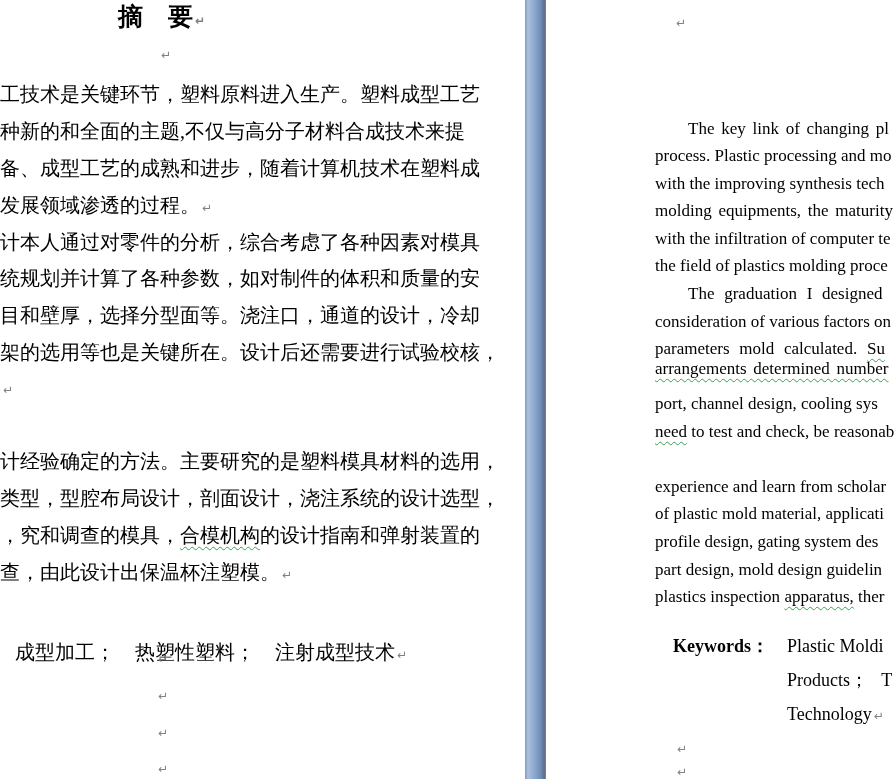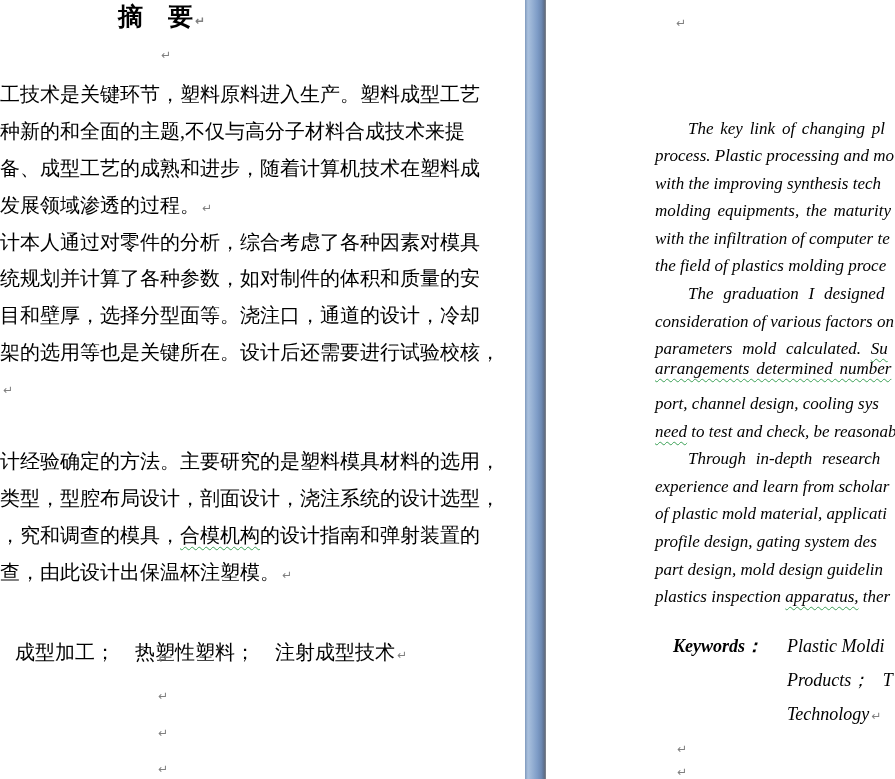--- a/index.html
+++ b/index.html
@@ -10,21 +10,21 @@
   .page-right{left:546px;width:349px;}
   .divider{position:absolute;left:525px;top:0;width:21px;height:779px;
            background:linear-gradient(90deg,#7f99bd 0%,#aac1de 14%,#93aed2 38%,
            #7d9bc6 60%,#6d89b2 78%,#607494 89%,#646d7c 95%,#8c9097 100%);}
   
   .cline{position:absolute;left:0;font-size:20px;line-height:24px;white-space:pre;}
   .ctitle{position:absolute;left:118px;top:2px;font-size:25px;font-weight:bold;
           line-height:30px;white-space:pre;}
   .ckw{position:absolute;left:15px;font-size:20px;line-height:24px;white-space:pre;margin-top:28px;}
   
-  .eline{position:absolute;left:109px;font-size:17px;line-height:21px;white-space:pre;font-style:italic;}
+  .eline{position:absolute;left:109px;font-size:17px;line-height:21px;white-space:pre;}
   .indent{left:142px;}
   .ekw{font-size:18px;}
   .kw-label{font-weight:bold;}
   .ws2{word-spacing:2.5px;}
   .ws5{word-spacing:5.5px;}
   
   .pil{color:#808080;font-size:12px;font-family:"DejaVu Sans",sans-serif;margin-left:2px;}
   .pmark{position:absolute;color:#808080;font-size:12px;
          font-family:"DejaVu Sans",sans-serif;line-height:14px;}
   
@@ -79,21 +79,20 @@
     <div class="eline" style="top:228px"><span>with the infiltration of computer te</span></div>
     <div class="eline" style="top:255px"><span>the field of plastics molding proce</span></div>
 
     <div class="eline indent ws5" style="top:283px"><span>The graduation I designed</span></div>
     <div class="eline" style="top:311px"><span>consideration of various factors on</span></div>
     <div class="eline ws5" style="top:338px"><span>parameters mold calculated. </span><span class="gr">Su</span></div>
     <div class="eline ws2" style="top:358px"><span class="gr">arrangements determined number</span></div>
     <div class="eline" style="top:393px"><span>port, channel design, cooling sys</span></div>
     <div class="eline" style="top:421px"><span class="gr">need</span><span> to test and check, be reasonab</span></div>
 
-    <div class="eline indent ws5" style="top:448px"><span>Through in-depth research</span></div>
     <div class="eline" style="top:476px"><span>experience and learn from scholar</span></div>
     <div class="eline" style="top:503px"><span>of plastic mold material, applicati</span></div>
     <div class="eline" style="top:531px"><span>profile design, gating system des</span></div>
     <div class="eline" style="top:559px"><span>part design, mold design guidelin</span></div>
     <div class="eline" style="top:586px"><span>plastics inspection </span><span class="gr">apparatus,</span><span> ther</span></div>
 
     <div class="eline ekw" style="left:127px;top:636px"><span class="kw-label">Keywords：</span></div>
     <div class="eline ekw" style="left:241px;top:636px"><span>Plastic Moldi</span></div>
     <div class="eline ekw" style="left:241px;top:670px"><span>Products；   T</span></div>
     <div class="eline ekw" style="left:241px;top:704px"><span>Technology</span><span class="pil">↵</span></div>

